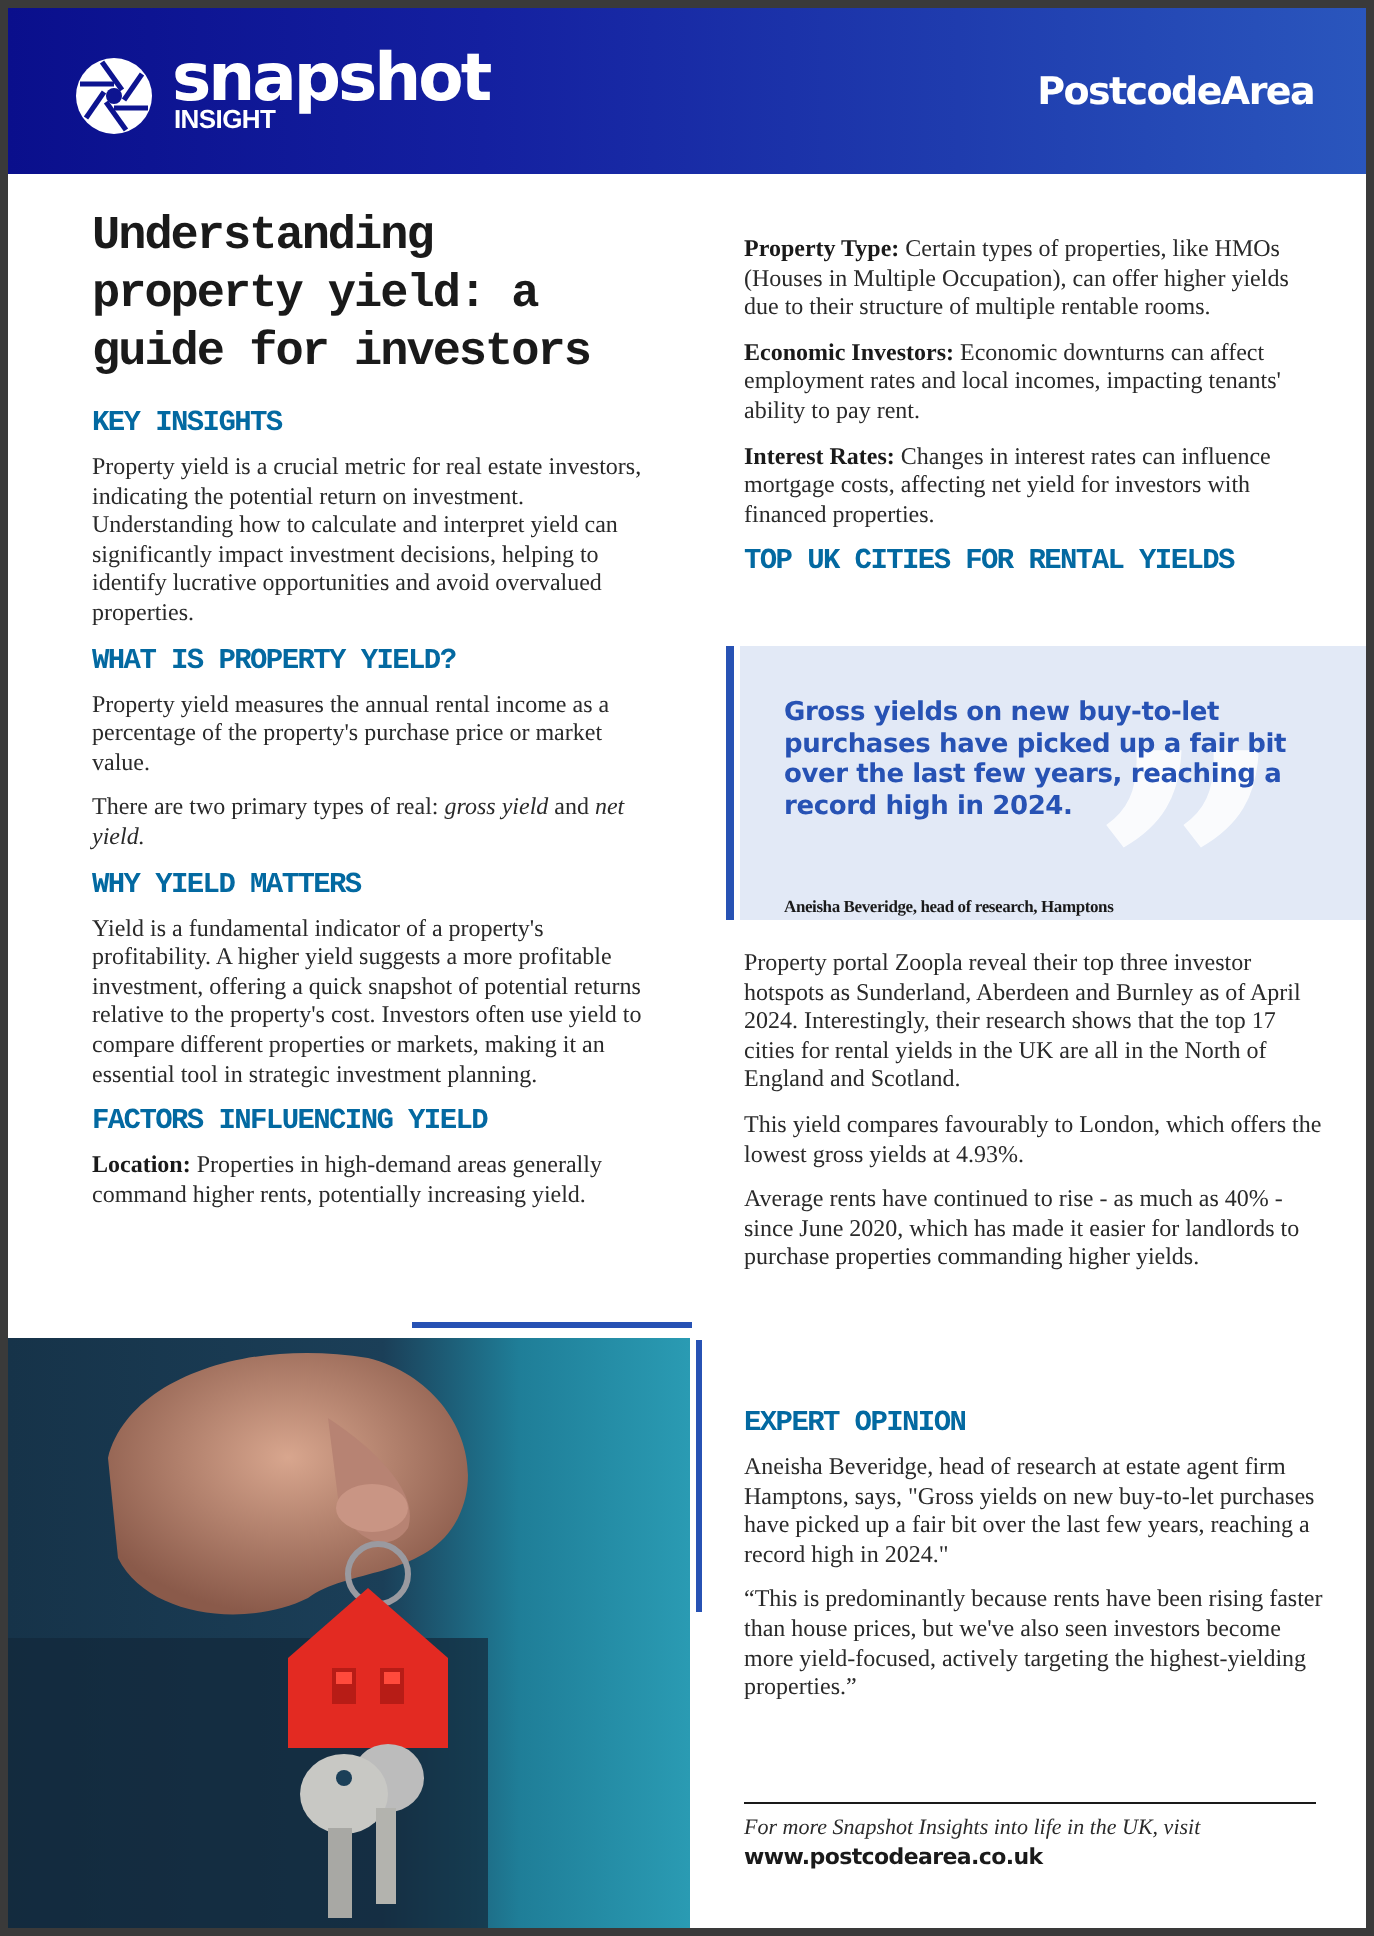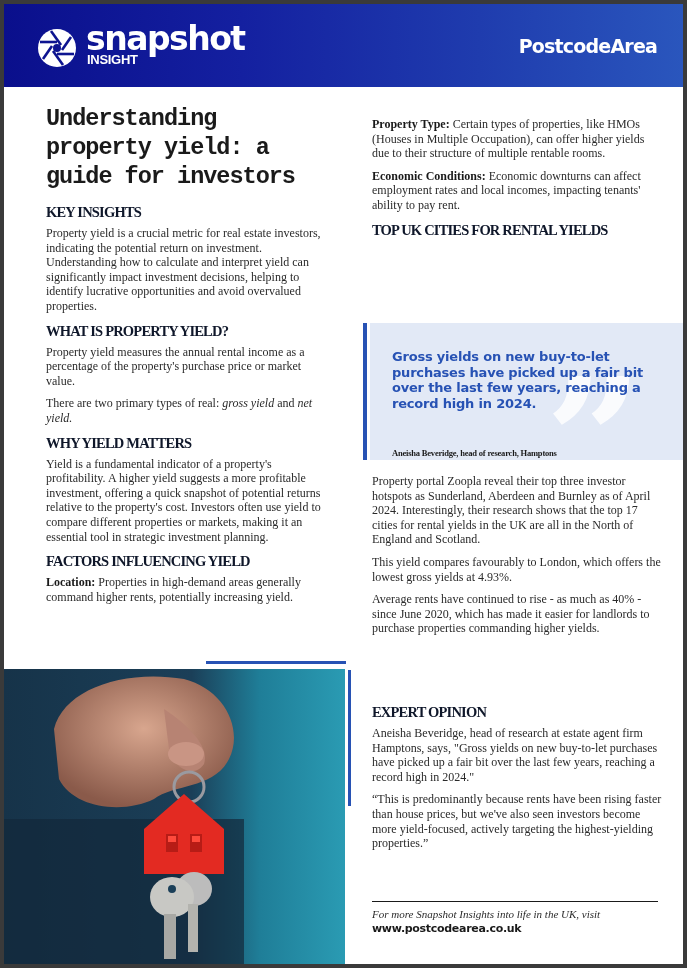--- a/index.html
+++ b/index.html
@@ -32,22 +32,22 @@
     white-space: nowrap;
   }
   .col-left { position: absolute; left: 42px; top: 100px; width: 285px; }
   .col-right { position: absolute; left: 368px; top: 113px; width: 290px; }
   .title {
     margin: 0 0 12px 0; color: #1a1a1a;
     font-family: Liberation Mono, monospace; font-weight: bold; font-size: 23.5px;
     line-height: 29px; letter-spacing: -1px;
   }
   .h2 {
-    margin: 0 0 5px 0; color: #0f172a;
-    font-family: Liberation Serif, serif; font-weight: bold; font-size: 14.5px;
+    margin: 0 0 5px 0; color: #0369a1;
+    font-family: Liberation Mono, monospace; font-weight: bold; font-size: 14.5px;
     line-height: 18px; letter-spacing: -0.8px; white-space: nowrap;
   }
   p.body {
     margin: 0 0 8px 0; color: #2a2a2a;
     font-family: "Liberation Serif", serif; font-size: 12px; line-height: 14.6px;
   }
   p.body b { font-weight: bold; color: #1a1a1a; }
   .quote-bar { position: absolute; left: 359px; top: 319px; width: 4px; height: 137px; background: #2752b4; }
   .quote-box { position: absolute; left: 366px; top: 319px; width: 313px; height: 137px; background: #e2e9f6; overflow: hidden; }
   .quote-mark {
@@ -114,21 +114,22 @@
 
     <div class="h2">WHY YIELD MATTERS</div>
     <p class="body">Yield is a fundamental indicator of a property's profitability. A higher yield suggests a more profitable investment, offering a quick snapshot of potential returns relative to the property's cost. Investors often use yield to compare different properties or markets, making it an essential tool in strategic investment planning.</p>
 
     <div class="h2">FACTORS INFLUENCING YIELD</div>
     <p class="body"><b>Location:</b><span> Properties in high-demand areas generally command higher rents, potentially increasing yield.</span></p>
   </div>
 
   <div class="col-right">
     <p class="body"><b>Property Type:</b><span> Certain types of properties, like HMOs (Houses in Multiple Occupation), can offer higher yields due to their structure of multiple rentable rooms.</span></p>
-    <p class="body"><b>Economic Conditions:</b><span> Economic downturns can affect employment rates and local incomes, impacting tenants' ability to pay rent.</span></p>
+    <p class="body"><b>Economic Investors:</b><span> Economic downturns can affect employment rates and local incomes, impacting tenants' ability to pay rent.</span></p>
+    <p class="body"><b>Interest Rates:</b><span> Changes in interest rates can influence mortgage costs, affecting net yield for investors with financed properties.</span></p>
     <div class="h2">TOP UK CITIES FOR RENTAL YIELDS</div>
   </div>
 
   <div class="quote-bar"></div>
   <div class="quote-box">
     <div class="quote-mark">”</div>
     <div class="quote-text">Gross yields on new buy-to-let purchases have picked up a fair bit over the last few years, reaching a record high in 2024.</div>
     <div class="quote-cite">Aneisha Beveridge, head of research, Hamptons</div>
   </div>
 

